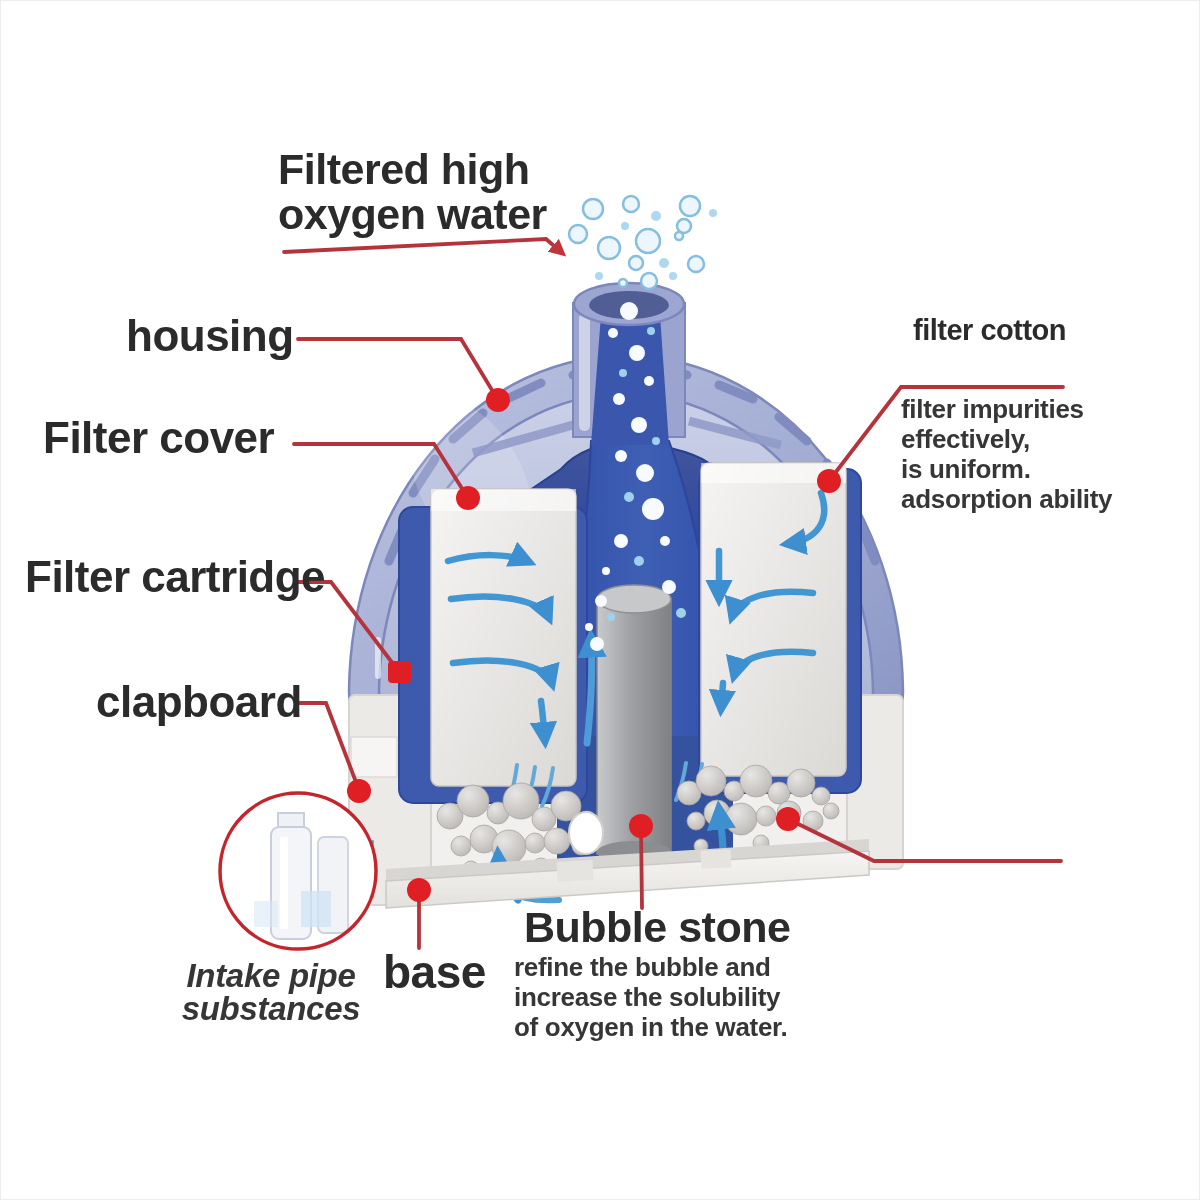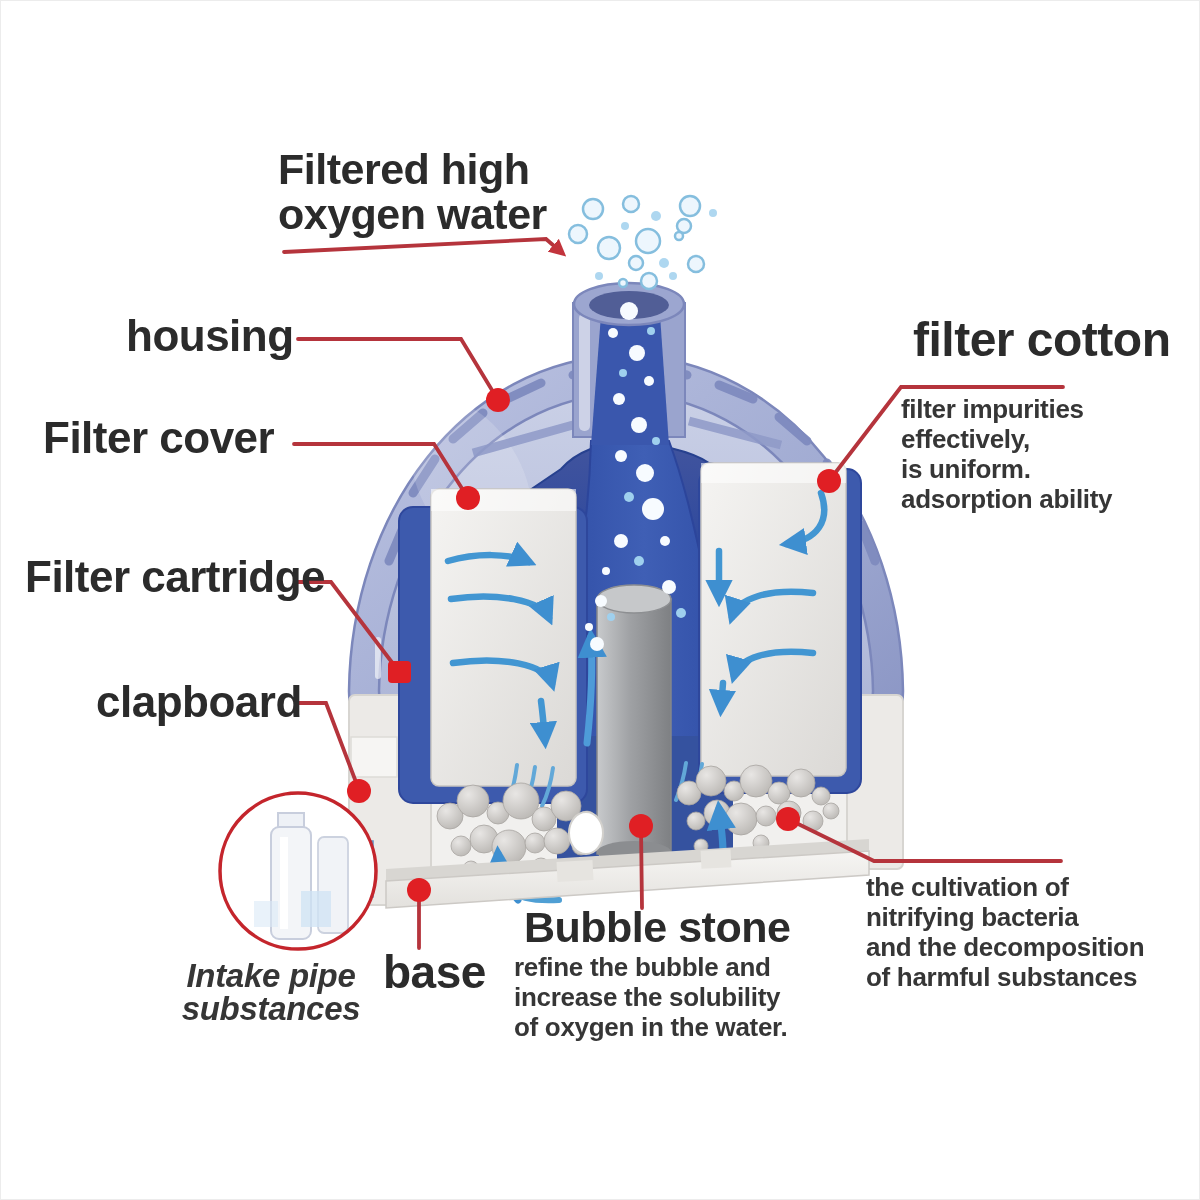--- a/index.html
+++ b/index.html
@@ -1,21 +1,21 @@
 <!DOCTYPE html>
 <html><head>
 <meta charset="utf-8">
 <style>
   html,body{margin:0;padding:0;background:#fff;}
   .stage{position:relative;width:1200px;height:1200px;background:#ffffff;overflow:hidden;
          font-family:"Liberation Sans", sans-serif; border:1px solid #ececec; box-sizing:border-box;}
   .stage svg{position:absolute;left:0;top:0;}
   .lbl{position:absolute;white-space:nowrap;color:#2b2b2b;}
   .hd{font-weight:700;font-size:44px;line-height:1.04;letter-spacing:-0.5px;}
-  .hd-sm{font-weight:700;font-size:48px;line-height:1.05;letter-spacing:-0.5px;}
+  .hd-sm{font-weight:700;font-size:29px;line-height:1.05;letter-spacing:-0.5px;}
   .ds{font-weight:600;font-size:26px;line-height:30px;color:#363636;letter-spacing:-0.3px;}
   .ctr{text-align:center;}
 </style>
 </head>
 <body>
 
 <div class="stage">
 
 <svg width="1200" height="1200" viewBox="0 0 1200 1200">
   <defs>
@@ -329,20 +329,14 @@
 </div>
 
 <div class="lbl hd-sm" style="left:912px;top:314px;">filter cotton</div>
 <div class="lbl ds" style="left:900px;top:393px;">
   <div>filter impurities</div>
   <div>effectively,</div>
   <div>is uniform.</div>
   <div>adsorption ability</div>
 </div>
 
-<div class="lbl ds" style="left:865px;top:871px;">
-  <div>the cultivation of</div>
-  <div>nitrifying bacteria</div>
-  <div>and the decomposition</div>
-  <div>of harmful substances</div>
-</div>
 
 </div>
 
 </body></html>

